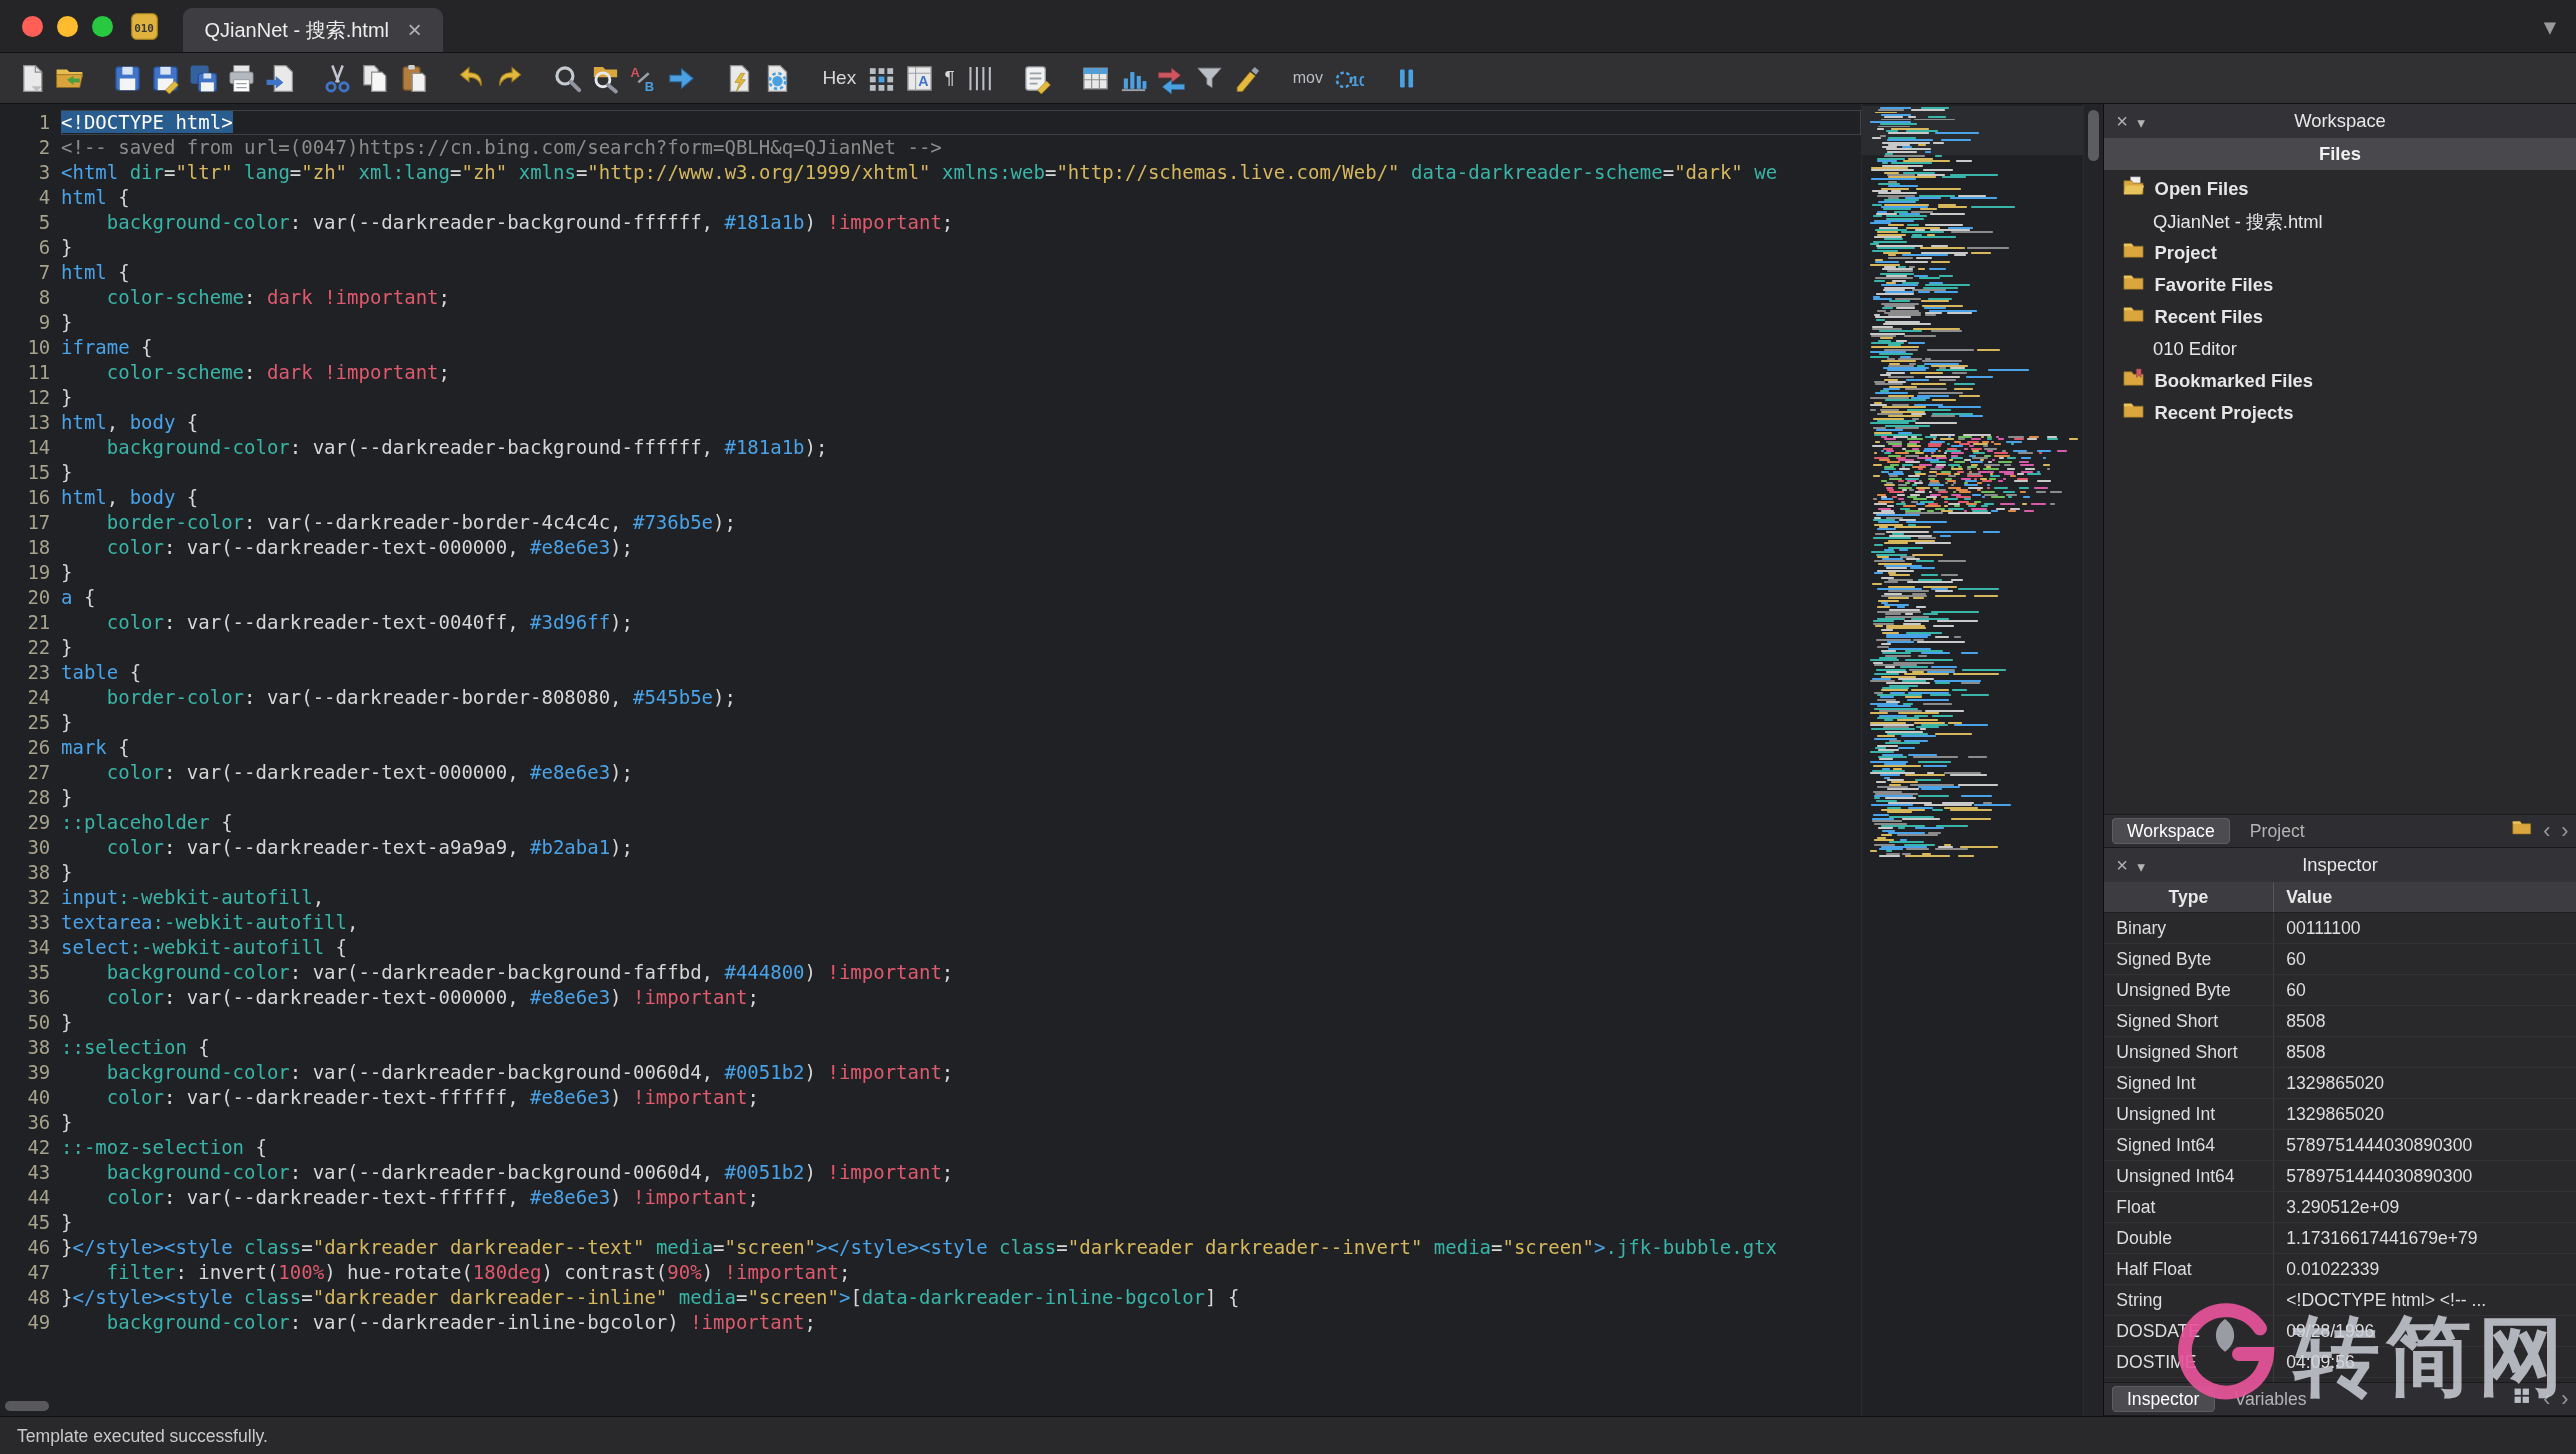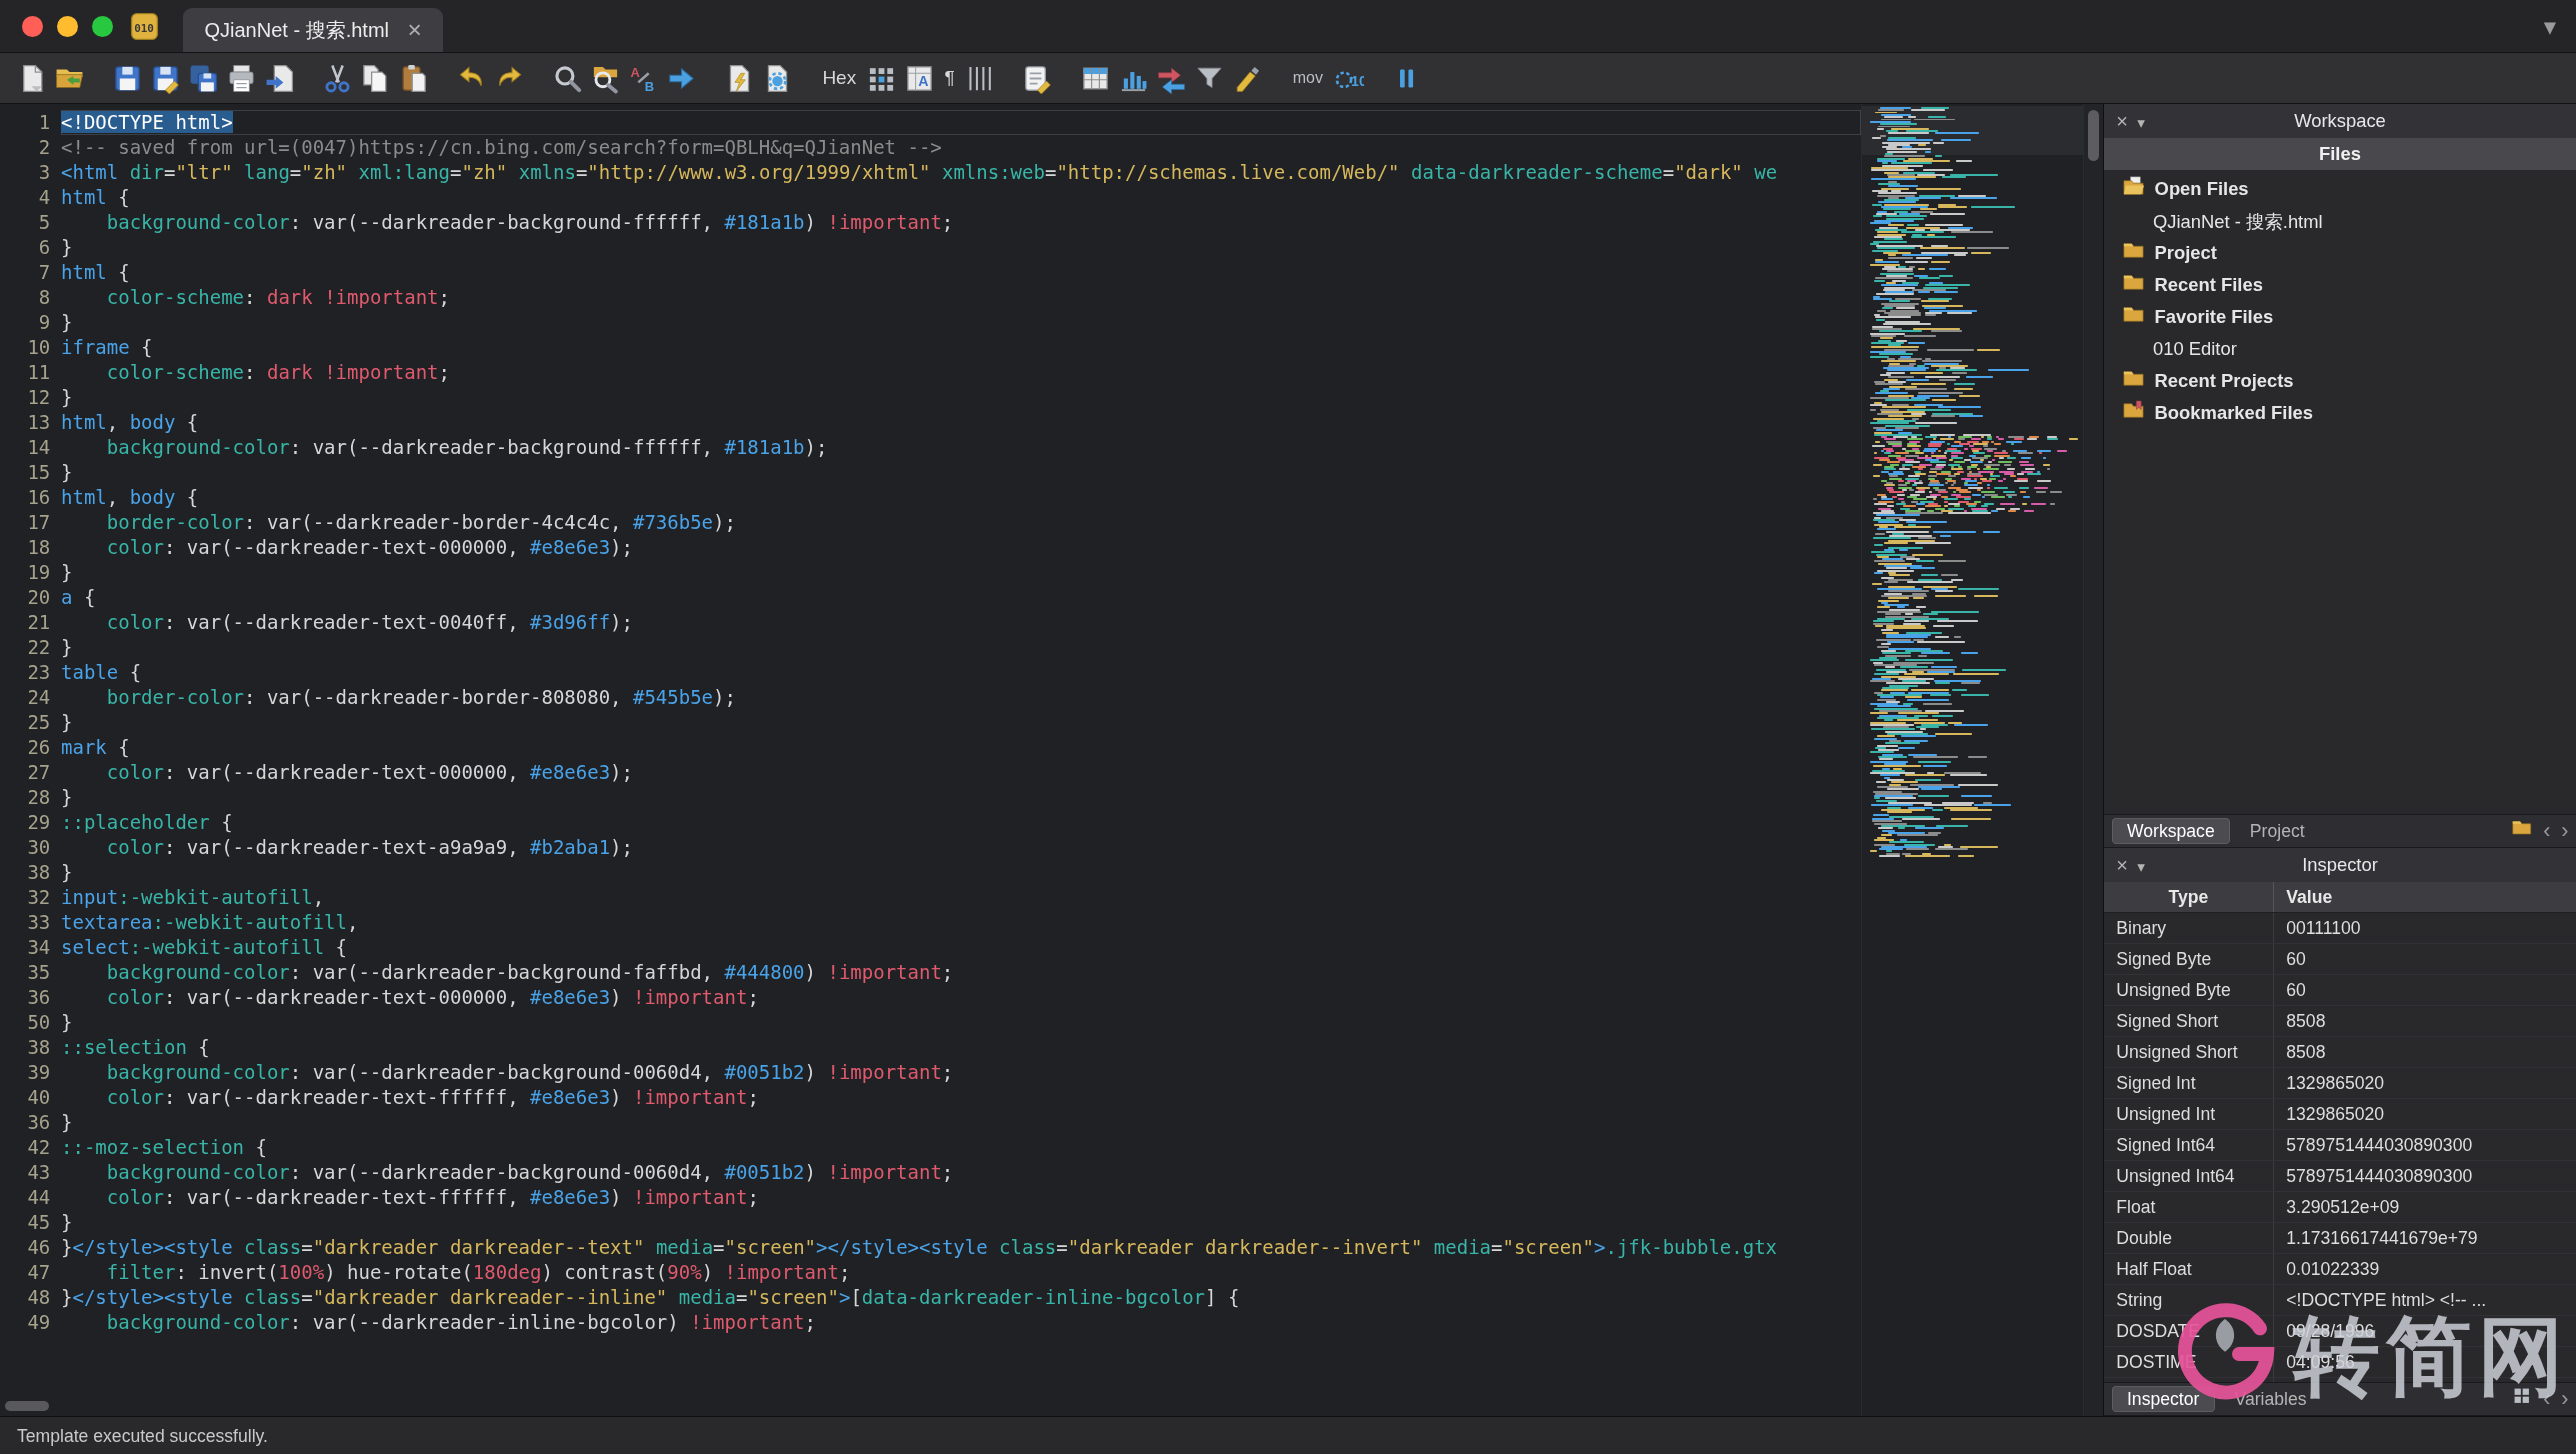--- a/index.html
+++ b/index.html
@@ -1935,45 +1935,45 @@
                 <path d="M2 5h8l2 2.5h10V19H2z" fill="#dca63f" stroke="#8a6a1e" stroke-width="0.7"></path>
                 <path d="M2 5h8l2 2.5H2z" fill="#eac35c"></path>
               </svg></span>
             <span class="lbl">Project</span>
           </div>
           <div class="titem bold">
             <span><svg viewBox="0 0 24 24" aria-hidden="true">
                 <path d="M2 5h8l2 2.5h10V19H2z" fill="#dca63f" stroke="#8a6a1e" stroke-width="0.7"></path>
                 <path d="M2 5h8l2 2.5H2z" fill="#eac35c"></path>
               </svg></span>
-            <span class="lbl">Recent Files</span>
+            <span class="lbl">Favorite Files</span>
           </div>
           <div class="titem bold">
             <span><svg viewBox="0 0 24 24" aria-hidden="true">
                 <path d="M2 5h8l2 2.5h10V19H2z" fill="#dca63f" stroke="#8a6a1e" stroke-width="0.7"></path>
                 <path d="M2 5h8l2 2.5H2z" fill="#eac35c"></path>
               </svg></span>
-            <span class="lbl">Favorite Files</span>
+            <span class="lbl">Recent Files</span>
           </div>
           <div class="titem child">
             <span class="lbl">010 Editor</span>
+          </div>
+          <div class="titem bold">
+            <span><svg viewBox="0 0 24 24" aria-hidden="true">
+                <path d="M2 5h8l2 2.5h10V19H2z" fill="#dca63f" stroke="#8a6a1e" stroke-width="0.7"></path>
+                <path d="M15 2h5v9l-2.5-2.2L15 11z" fill="#cf5560" stroke="#8e3942" stroke-width="0.5"></path>
+              </svg></span>
+            <span class="lbl">Bookmarked Files</span>
           </div>
           <div class="titem bold">
             <span><svg viewBox="0 0 24 24" aria-hidden="true">
                 <path d="M2 5h8l2 2.5h10V19H2z" fill="#dca63f" stroke="#8a6a1e" stroke-width="0.7"></path>
                 <path d="M2 5h8l2 2.5H2z" fill="#eac35c"></path>
               </svg></span>
             <span class="lbl">Recent Projects</span>
-          </div>
-          <div class="titem bold">
-            <span><svg viewBox="0 0 24 24" aria-hidden="true">
-                <path d="M2 5h8l2 2.5h10V19H2z" fill="#dca63f" stroke="#8a6a1e" stroke-width="0.7"></path>
-                <path d="M15 2h5v9l-2.5-2.2L15 11z" fill="#cf5560" stroke="#8e3942" stroke-width="0.5"></path>
-              </svg></span>
-            <span class="lbl">Bookmarked Files</span>
           </div>
         </div>
     </div>
     <div class="ptabs">
         <span class="ptab active">Workspace</span>
         <span class="ptab">Project</span>
         <span class="right">
           <span><svg viewBox="0 0 24 24" aria-hidden="true">
               <path d="M2 5h8l2 2.5h10V19H2z" fill="#dca63f" stroke="#8a6a1e" stroke-width="0.7"></path>
               <path d="M2 5h8l2 2.5H2z" fill="#eac35c"></path>

